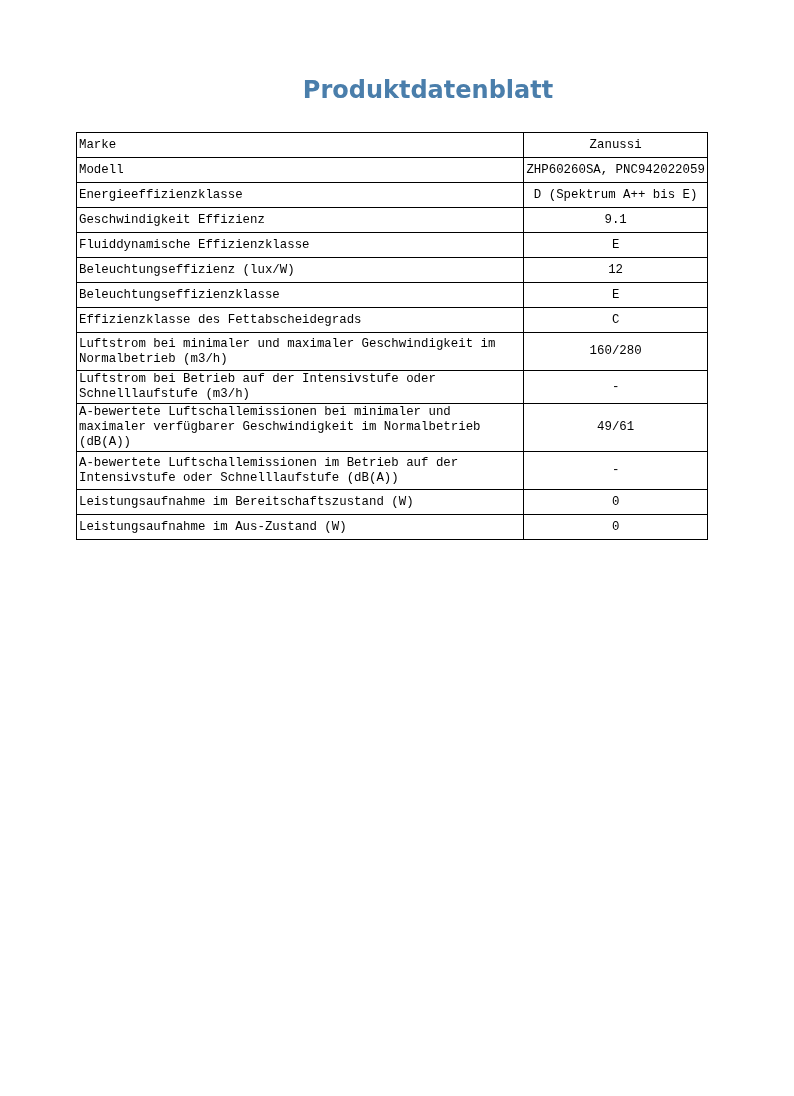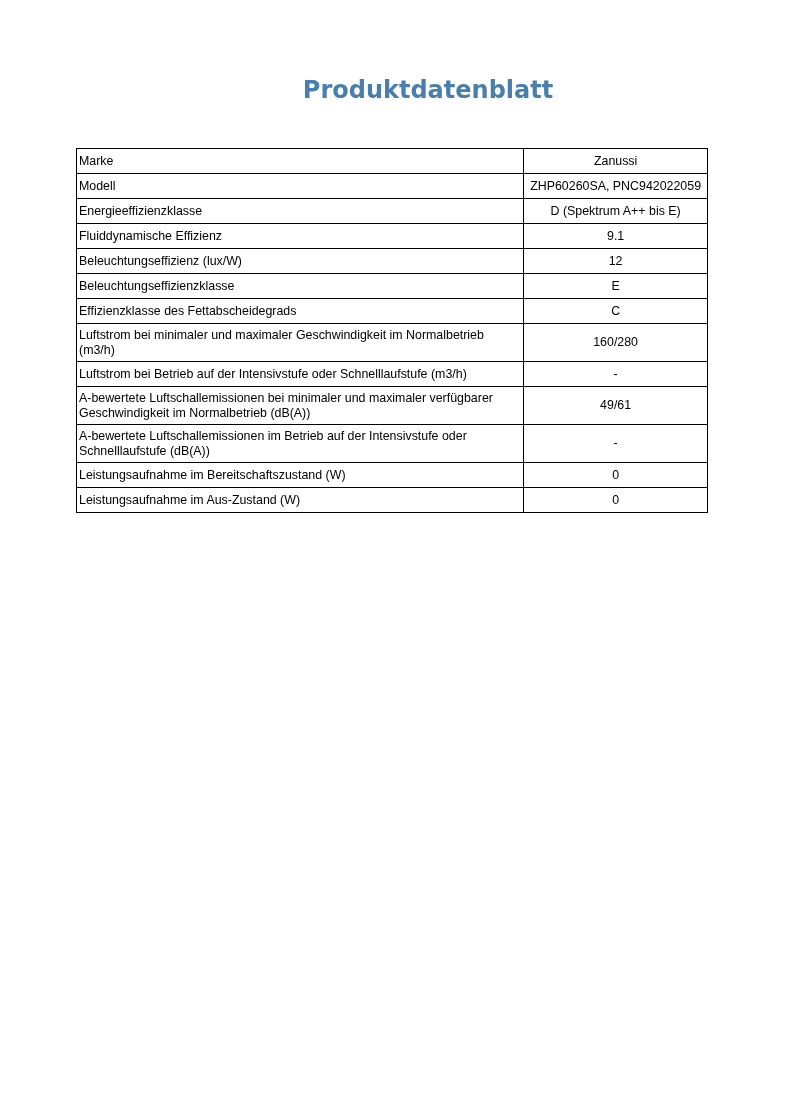--- a/index.html
+++ b/index.html
@@ -23,25 +23,25 @@
       font-family: "DejaVu Sans", sans-serif;
       font-weight: bold;
       font-size: 24px;
       color: #4a7eab;
       letter-spacing: 0px;
       margin-left: 41px;
     }
     table.sheet {
       position: absolute;
       left: 76px;
-      top: 148px;
+      top: 132px;
       width: 632px;
       border-collapse: collapse;
       font-size: 12.4px;
-      font-family: Liberation Sans, sans-serif;
+      font-family: Liberation Mono, monospace;
     }
     table.sheet td {
       border: 1px solid #000;
       padding: 1px 2px 1px 2px;
       vertical-align: middle;
       line-height: 15px;
       height: 25px;
       box-sizing: border-box;
     }
     table.sheet td.label {
@@ -68,22 +68,26 @@
     </tr>
     <tr>
       <td class="label">Modell</td>
       <td class="value">ZHP60260SA, PNC942022059</td>
     </tr>
     <tr>
       <td class="label">Energieeffizienzklasse</td>
       <td class="value">D (Spektrum A++ bis E)</td>
     </tr>
     <tr>
-      <td class="label">Fluiddynamische Effizienz</td>
+      <td class="label">Geschwindigkeit Effizienz</td>
       <td class="value">9.1</td>
+    </tr>
+    <tr>
+      <td class="label">Fluiddynamische Effizienzklasse</td>
+      <td class="value">E</td>
     </tr>
     <tr>
       <td class="label">Beleuchtungseffizienz (lux/W)</td>
       <td class="value">12</td>
     </tr>
     <tr>
       <td class="label">Beleuchtungseffizienzklasse</td>
       <td class="value">E</td>
     </tr>
     <tr>

